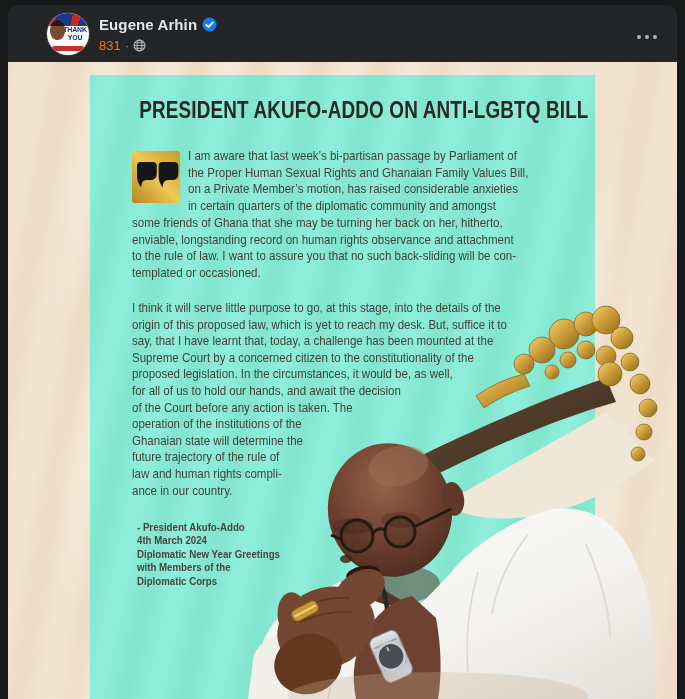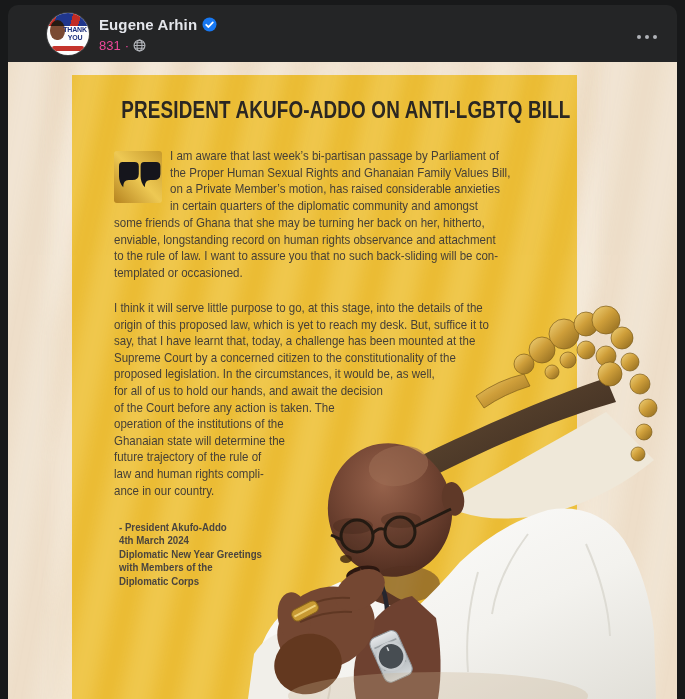--- a/index.html
+++ b/index.html
@@ -22,34 +22,34 @@
             border-radius:50% 50% 45% 45%;
             background:linear-gradient(#241a12 0 28%, #7a4a33 28%); }
   .av-text { position:absolute; right:2px; top:13px; width:24px; text-align:center;
             color:#1c2f7e; font-weight:800; font-size:7px; line-height:7.5px; letter-spacing:-.2px; }
   .av-band { position:absolute; bottom:4px; left:5px; right:5px; height:5px;
             background:#c4332b; border-radius:2px; }
   .hdr-text { position:absolute; left:62px; top:9px; }
   .name-row { display:flex; align-items:center; gap:5px; height:20px; }
   .name { color:#e4e6eb; font-size:15px; font-weight:700; letter-spacing:.1px; cursor:pointer; }
   .meta-row { display:flex; align-items:center; gap:4px; height:18px; margin-top:2px;
-              color:#ec4899; font-size:13px; }
+              color:#f97316; font-size:13px; }
   .menu-btn { position:absolute; right:14px; top:20px; width:32px; height:24px;
               display:flex; align-items:center; justify-content:center; gap:4px;
               cursor:pointer; border-radius:6px; }
   .menu-btn .dot { width:4px; height:4px; border-radius:50%; background:#b0b3b8; }
 
   
   .image { position:absolute; left:0; top:57px; width:669px; height:637px;
            background:#eee0cd; cursor:pointer; overflow:hidden; }
   .image::before { content:""; position:absolute; inset:-20px;
            background:repeating-linear-gradient(100deg, rgba(234,210,178,.4) 0 30px, rgba(250,243,230,.5) 30px 64px);
            filter:blur(9px); opacity:.5; }
-  .poster { position:absolute; left:64px; top:13px; width:505px; bottom:0;
-            background:#eab308; }
+  .poster { position:absolute; left:82px; top:13px; width:505px; bottom:0;
+            background:#5eead4; }
   .poster::before { content:""; position:absolute; inset:-20px;
             background:repeating-linear-gradient(102deg, rgba(236,212,180,.45) 0 26px, rgba(252,246,235,.55) 26px 58px);
             filter:blur(8px); opacity:.55; }
   .poster-title { position:absolute; top:22px; left:0; width:100%; text-align:center;
             color:#2b2722; font-size:23px; font-weight:700; white-space:nowrap; }
   .poster-title span { display:inline-block; transform:scaleX(.82); transform-origin:center; letter-spacing:.2px; }
   .quote-icon { position:absolute; left:42px; top:76px; }
   .qtext { position:absolute; color:#453f37; font-size:12.8px; line-height:16.6px;
            white-space:pre; transform:scaleX(.9); transform-origin:left top; }
   .p1a { left:98px;  top:73px; }

